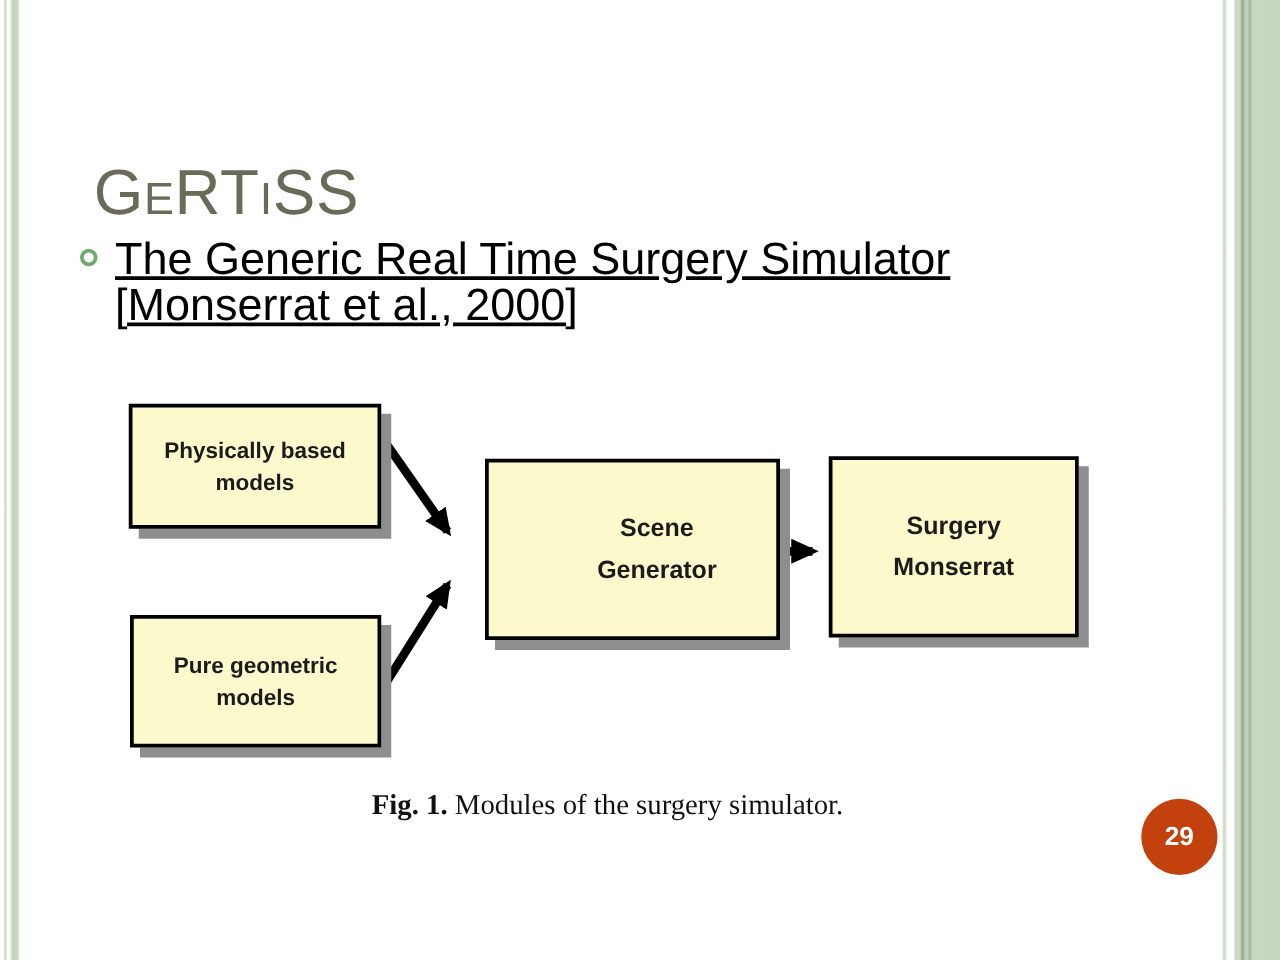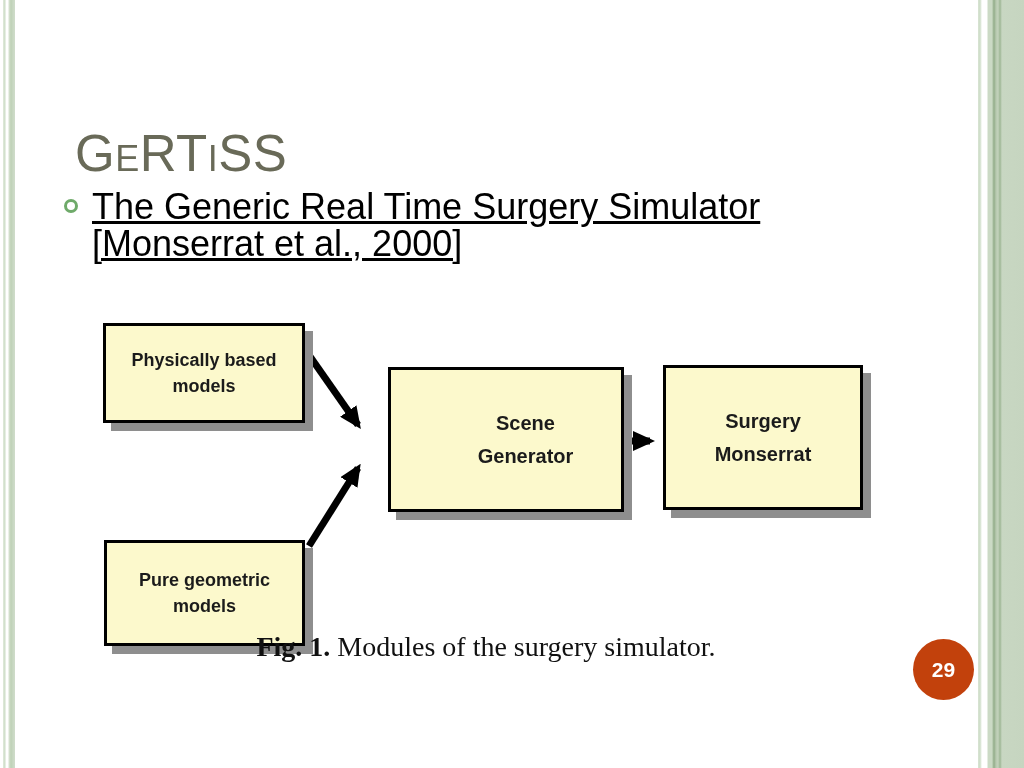--- a/index.html
+++ b/index.html
@@ -48,32 +48,32 @@
   
   .fbox {
     position:absolute;
     background:#fcf9cc; border:3px solid #000000;
     box-shadow:8px 8px 0 #8e8e8e;
     display:flex; flex-direction:column; align-items:center; justify-content:center;
     font-weight:700; color:#1b1b1b; text-align:center;
   }
   .fbox span { display:block; }
   .box-physically { left:103px; top:323px; width:196px; height:94px;  font-size:18px; line-height:26px; }
-  .box-pure       { left:104px; top:492px; width:195px; height:100px; font-size:18px; line-height:26px;margin-top:48px; }
+  .box-pure       { left:104px; top:492px; width:195px; height:100px; font-size:18px; line-height:26px; }
   .box-scene      { left:388px; top:367px; width:191px; height:139px; font-size:20px; line-height:33px;padding-left:39px; }
   .box-surgery    { left:663px; top:365px; width:194px; height:139px; font-size:20px; line-height:33px; }
 
   .arrows-layer { position:absolute; left:0; top:0; width:1024px; height:768px; pointer-events:none; }
 
   
   .fig-caption {
     position:absolute; left:0; top:631px; width:972px;
     text-align:center;
     font-family:"Liberation Serif", serif;
-    font-size:28px; color:#111111;
+    font-size:23px; color:#111111;
   }
   .fig-caption .prefix { font-weight:700; }
 
   
   .page-badge {
     position:absolute; left:913px; top:639px; width:61px; height:61px;
     border-radius:50%; background:#c2410c;
     color:#ffffff; font-weight:700; font-size:21px;
     display:flex; align-items:center; justify-content:center;
   }

